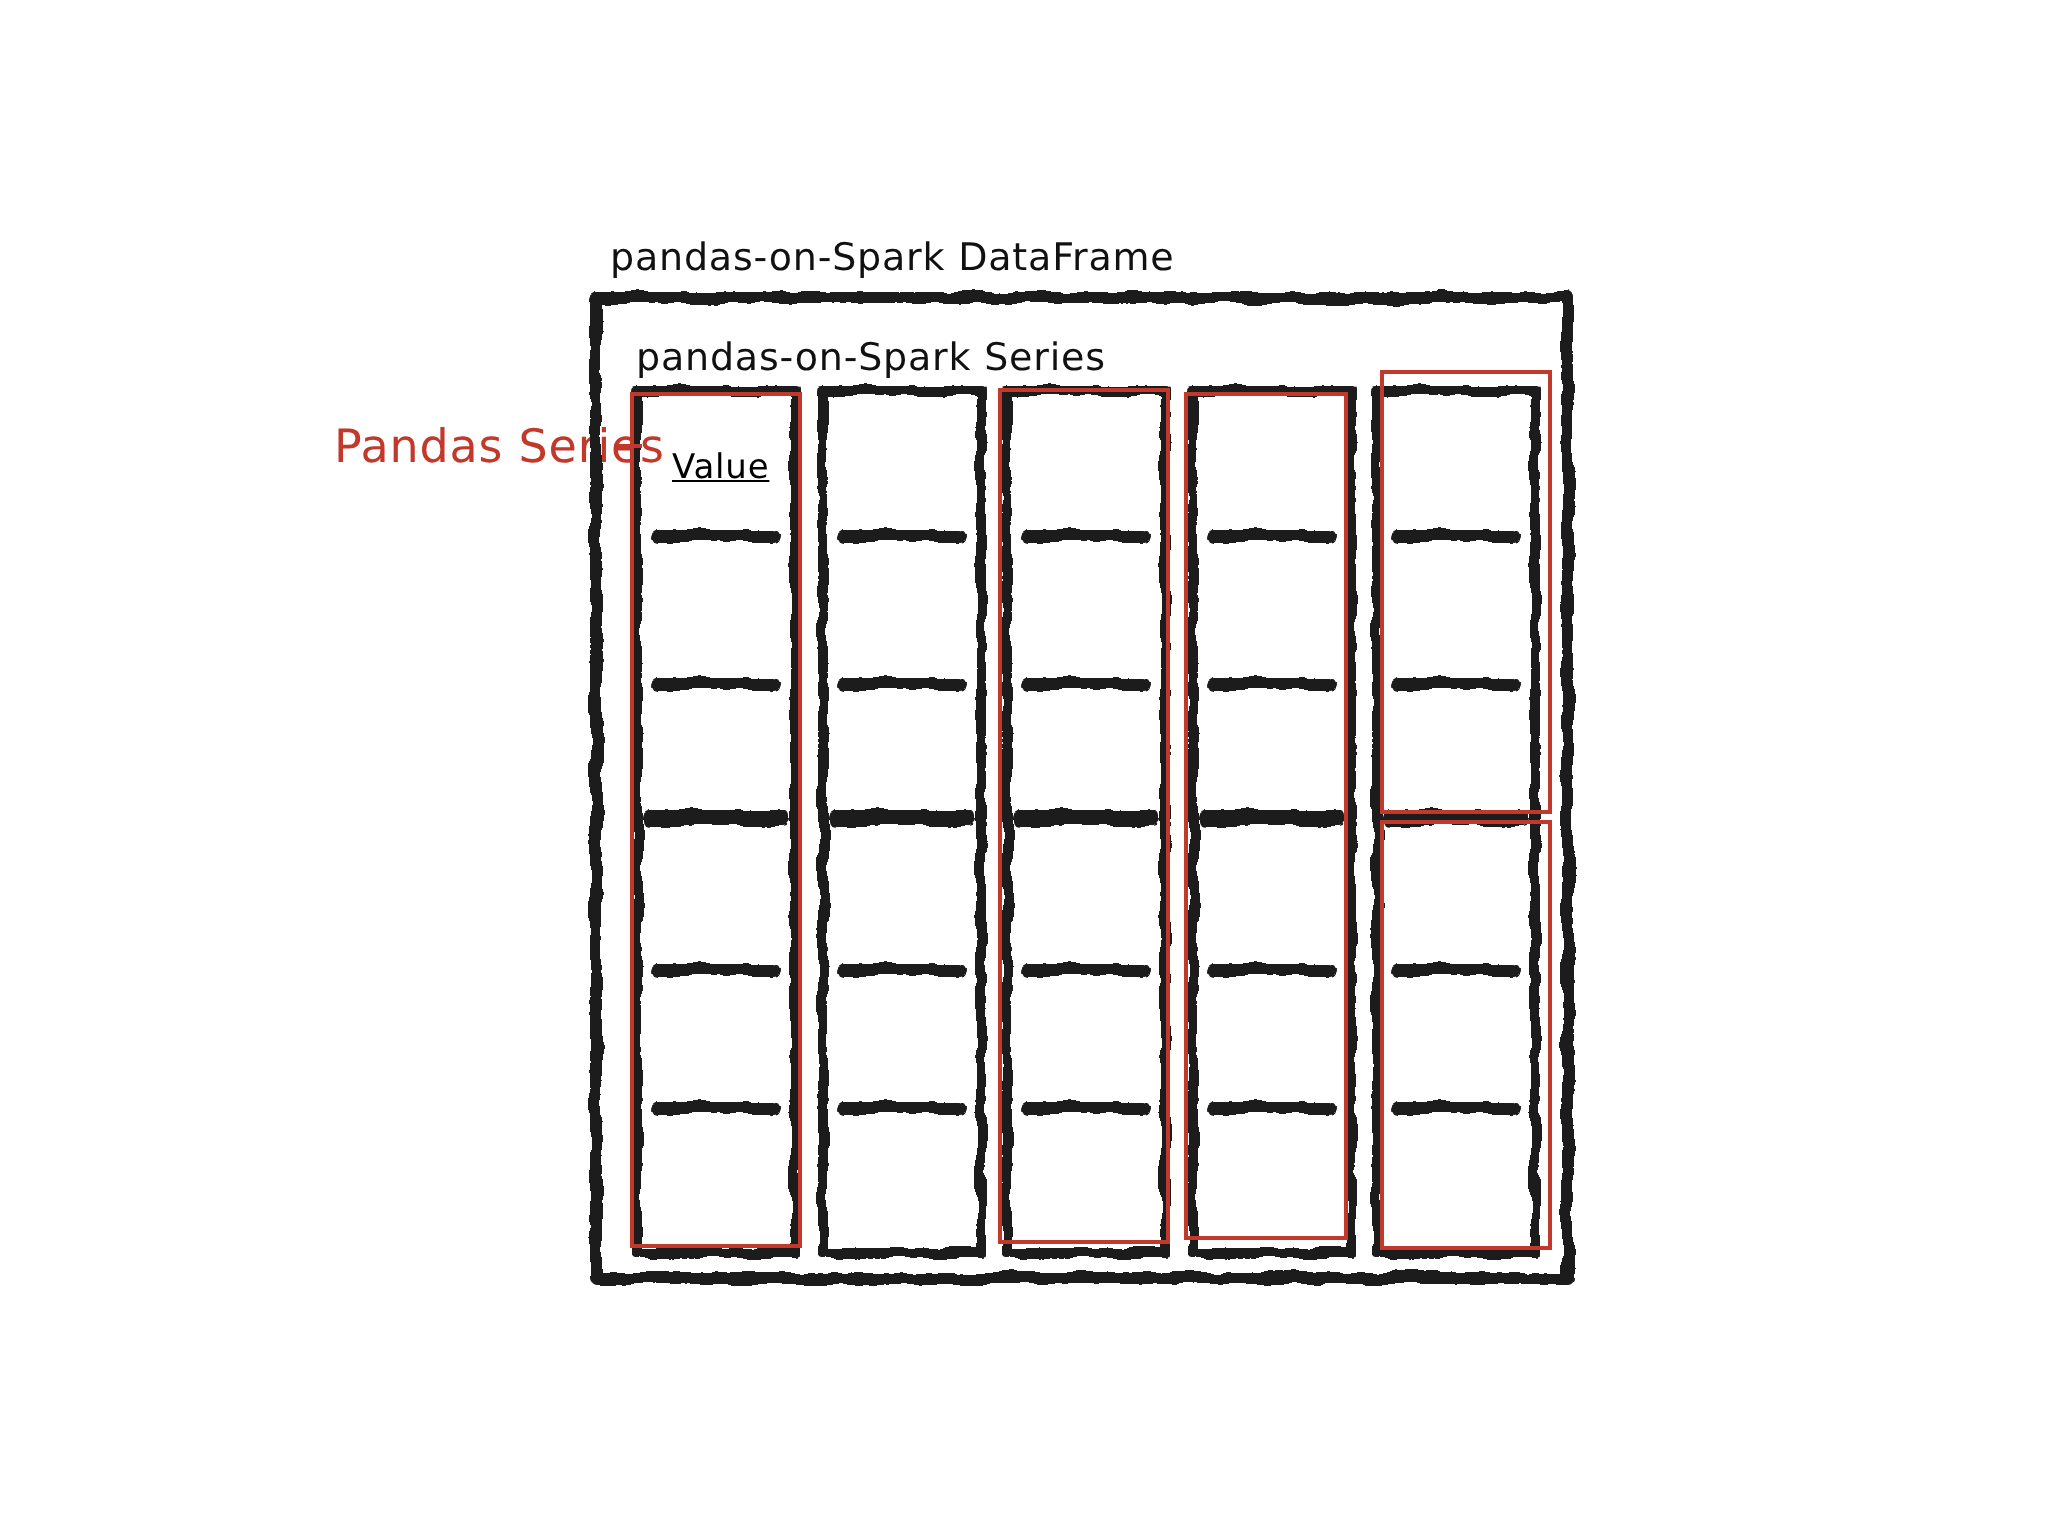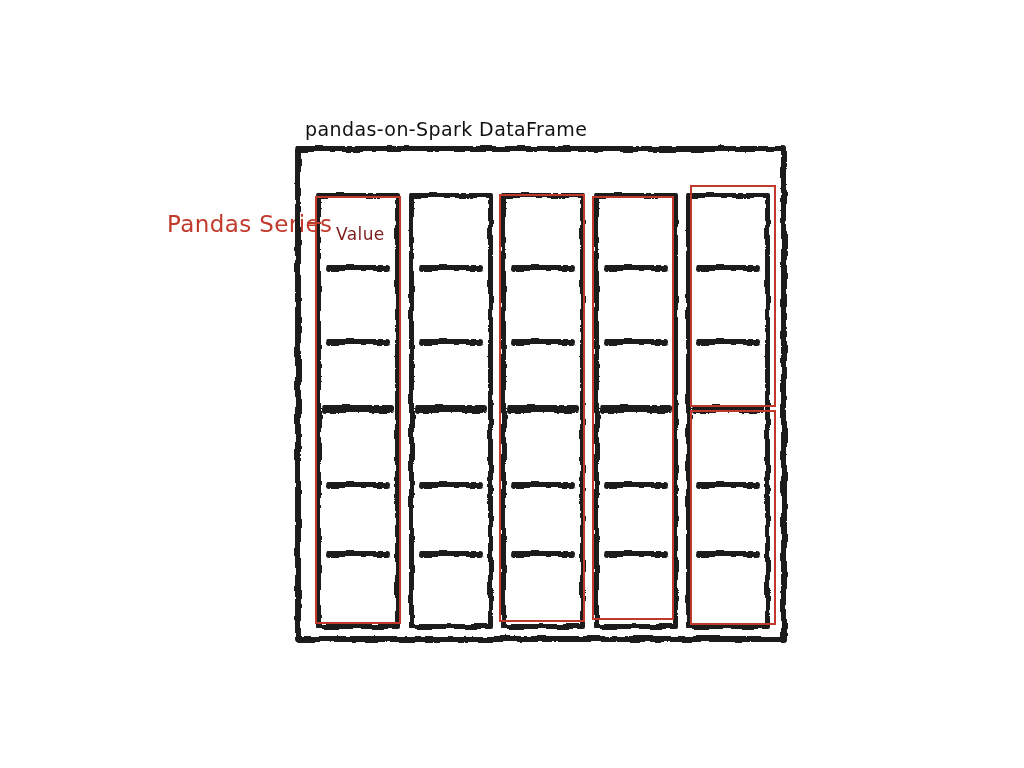--- a/index.html
+++ b/index.html
@@ -38,21 +38,22 @@
   #pandas-series-title {
     left: 167px;
     top: 211px;
     font-size: 23px;
     color: #c0392b;
   }
   #value-label {
     left: 336px;
     top: 224px;
     font-size: 17px;
-    color: #7f1d1d;
+    color: #000000;
+    text-decoration: underline;
   }
 
   
   .outer-frame {
     position: absolute;
     left: 295px;
     top: 146px;
     width: 492px;
     height: 496px;
     border: 6px solid #1a1a1a;
@@ -112,20 +113,21 @@
     <defs>
       <filter id="rough" x="-20%" y="-20%" width="140%" height="140%">
         <feTurbulence type="fractalNoise" baseFrequency="0.06" numOctaves="4" seed="7" result="noise"></feTurbulence>
         <feDisplacementMap in="SourceGraphic" in2="noise" scale="5" xChannelSelector="R" yChannelSelector="G"></feDisplacementMap>
       </filter>
     </defs>
   </svg>
 
   <div class="label" id="df-title">pandas-on-Spark DataFrame</div>
 
+  <div class="label" id="series-title">pandas-on-Spark Series</div>
 
   <div class="label" id="pandas-series-title">Pandas Series</div>
 
   <div class="label" id="value-label">Value</div>
 
   <div class="outer-frame"></div>
 
   <div class="col c0"></div>
   <div class="col c1"></div>
   <div class="col c2"></div>

